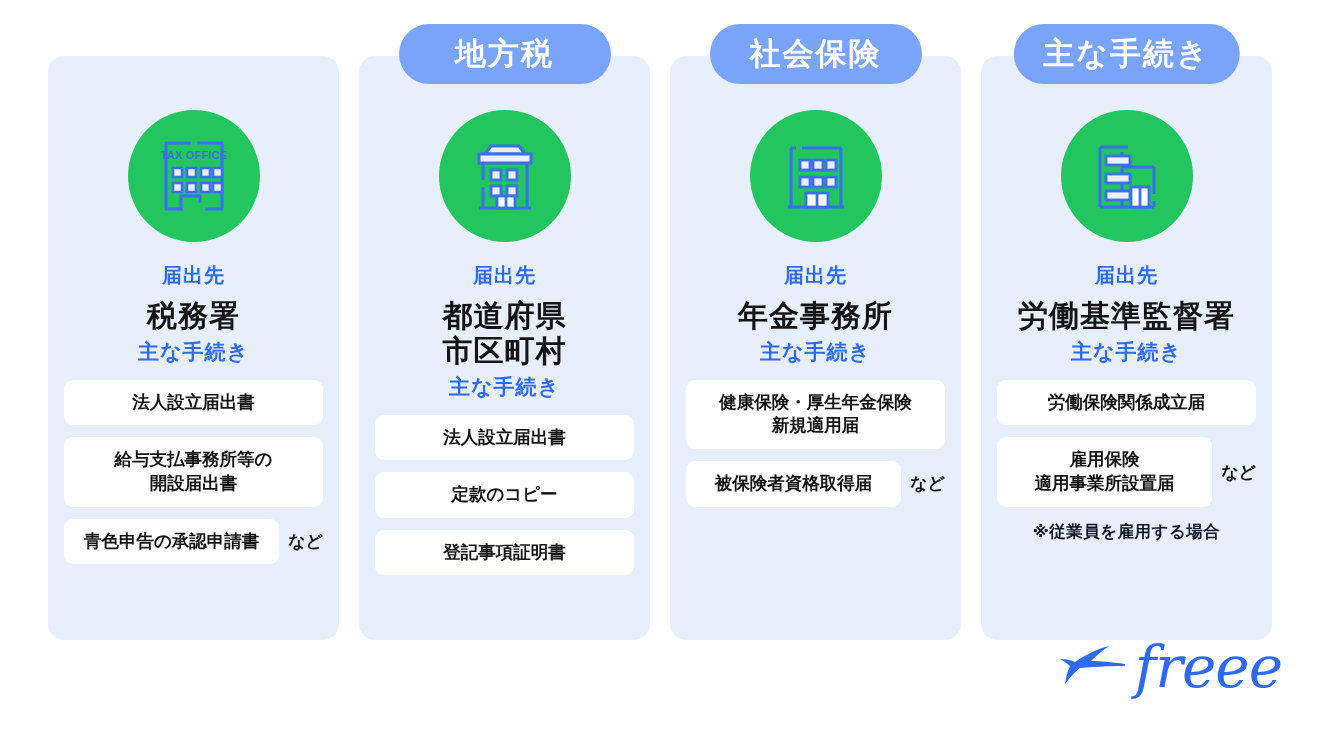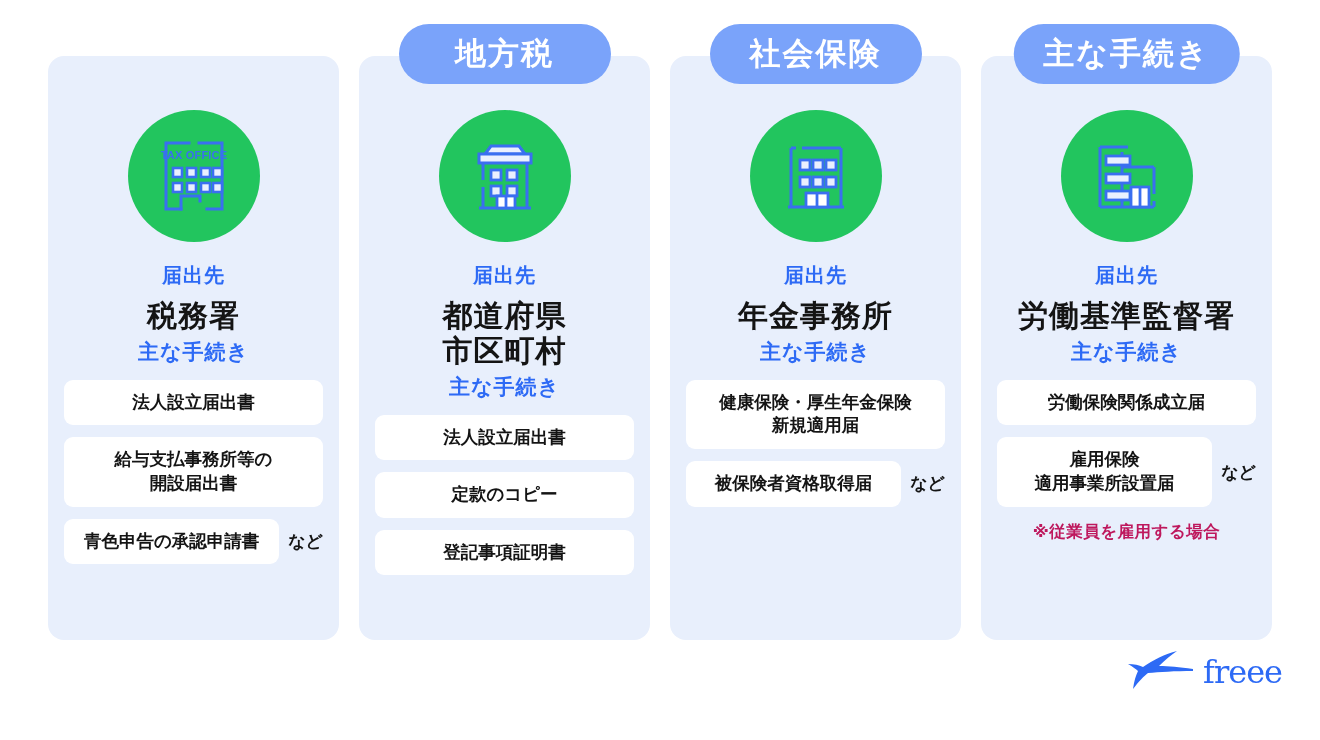--- a/index.html
+++ b/index.html
@@ -145,21 +145,21 @@
   .suffix {
     color: #141414;
     font-size: 17px;
     font-weight: bold;
     margin-left: 9px;
     flex: 0 0 auto;
     white-space: nowrap;
   }
 
   .footnote {
-    color: #be185d;
+    color: #0f172a;
     font-size: 16.5px;
     font-weight: bold;
     margin-top: 14px;
     text-align: center;
     letter-spacing: 0.5px;
   }
 
   .spacer { flex: 1 1 auto; }
 
   .brand {
@@ -167,21 +167,22 @@
     right: 38px;
     bottom: 44px;
     display: flex;
     align-items: center;
     gap: 6px;
   }
 
   .brand-word {
     color: #2d6af5;
     font-family: "DejaVu Serif", "Liberation Serif", serif;
-    font-size: 32px;
+    font-size: 58px;
+    font-style: italic;
     font-weight: normal;
     letter-spacing: -1px;
     line-height: 1;
   }
 </style>
 </head>
 <body>
 
 <div class="board">
 

